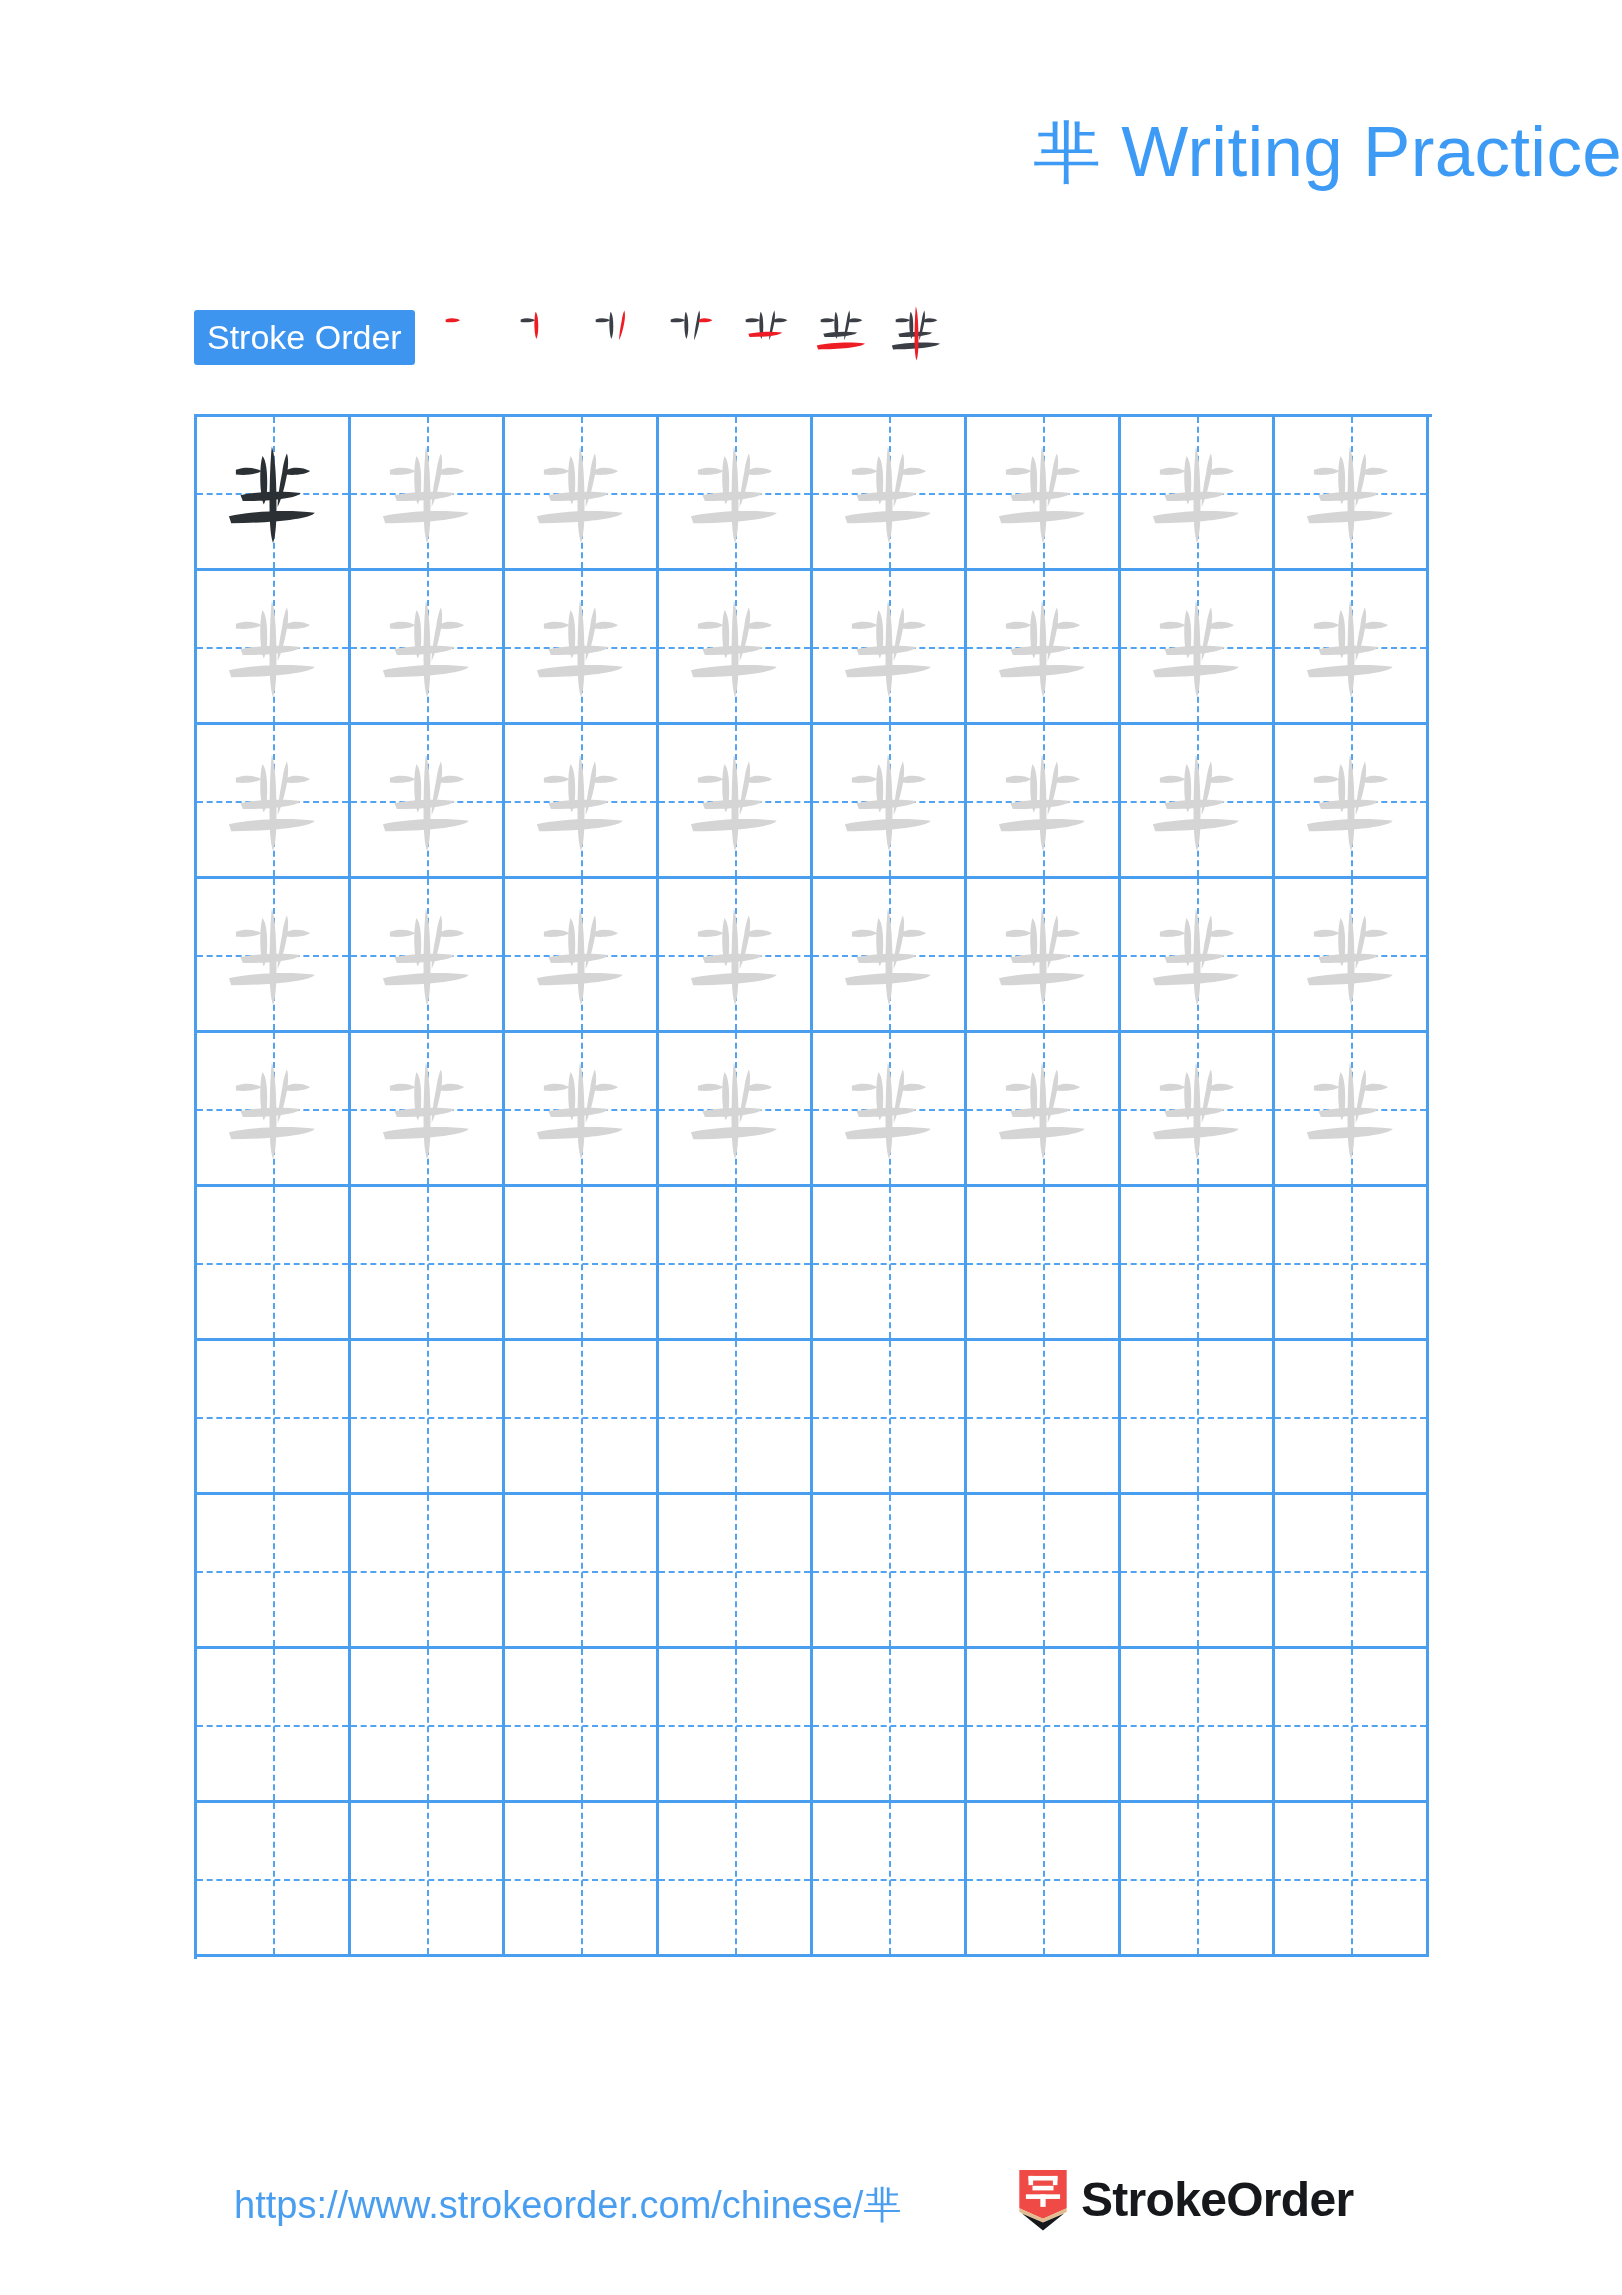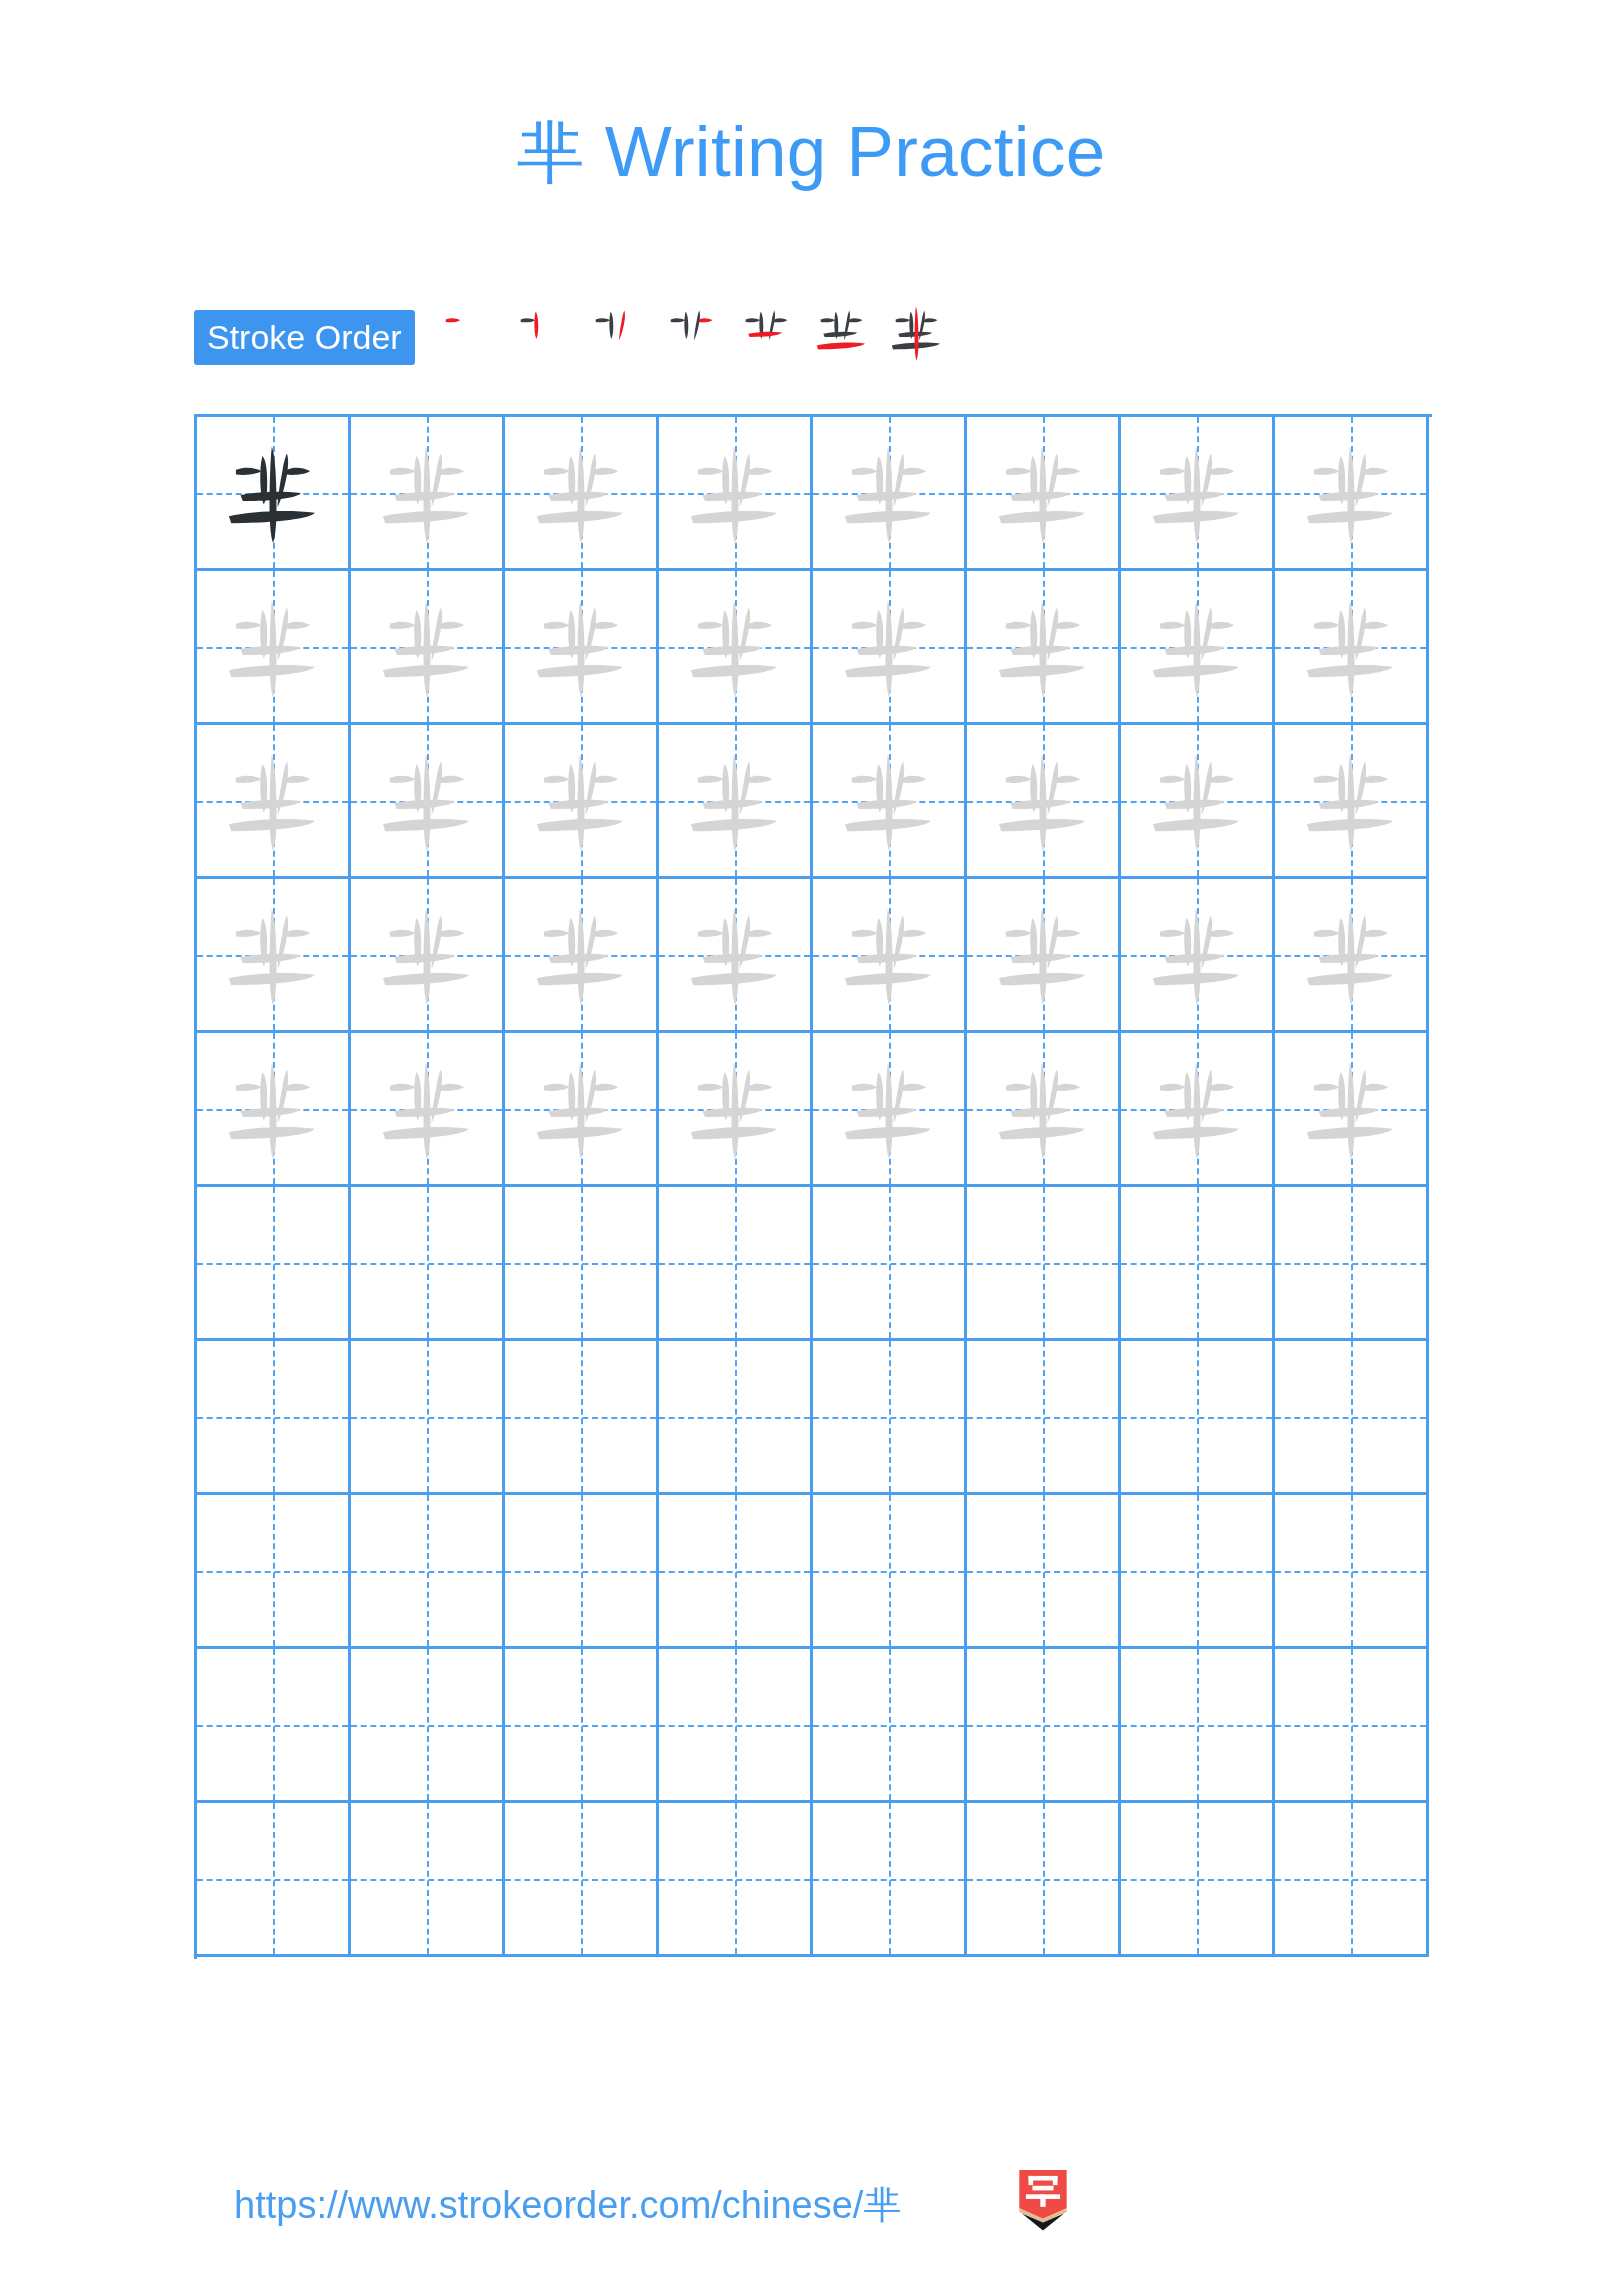--- a/index.html
+++ b/index.html
@@ -14,21 +14,21 @@
     font-family: "Liberation Sans", sans-serif;
     overflow: hidden;
   }
 
   
   .title {
     position: absolute;
     top: 108px;
     left: 0;
     width: 100%;
-    text-align: center;
+    text-align: right;
     font-size: 71px;
     font-weight: 400;
     color: #3d9bf5;
     letter-spacing: 0.3px;
     white-space: nowrap;
   }
   .title .title-char {
     font-family: "DejaVu Sans", sans-serif;
     font-size: 68px;
   }
@@ -817,14 +817,15 @@
       <g fill="#ffffff">
         <rect x="16" y="9" width="44" height="7"></rect>
         <rect x="16" y="9" width="7" height="14"></rect>
         <rect x="53" y="9" width="7" height="14"></rect>
         <rect x="22" y="24" width="32" height="7"></rect>
         <rect x="12" y="37" width="52" height="7"></rect>
         <rect x="34" y="37" width="8" height="19"></rect>
       </g>
     </svg>
   </div>
+  <div class="logo-text">StrokeOrder</div>
 </div>
 
 
 </body></html>

